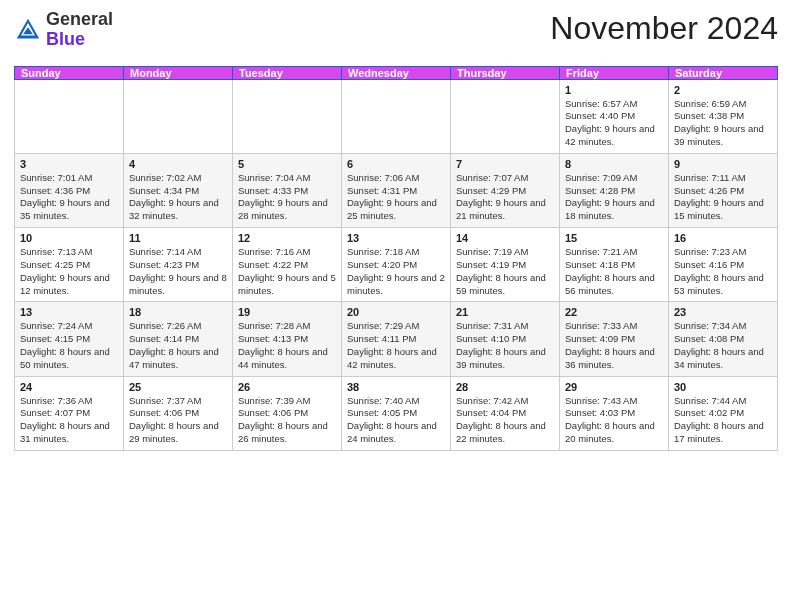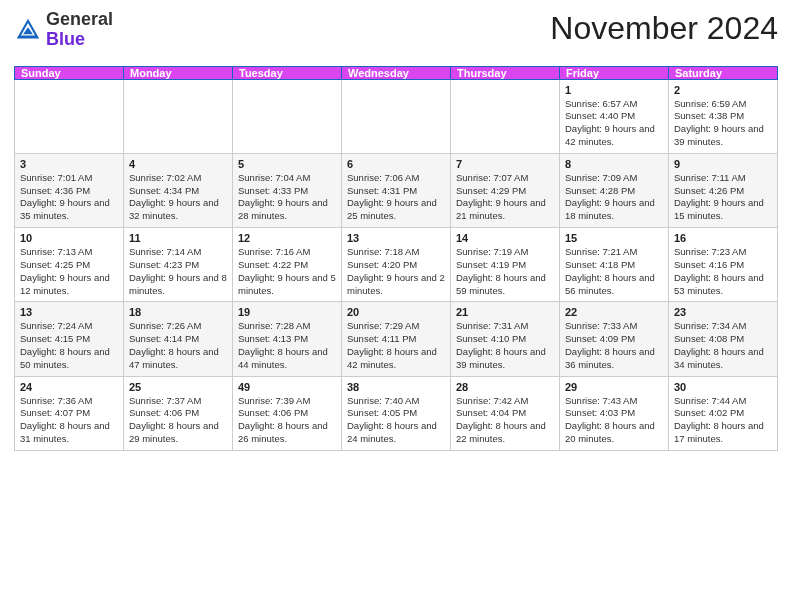--- a/index.html
+++ b/index.html
@@ -231,21 +231,21 @@
         <tr>
           <td>
             <div class="day-num">24</div>
             <div class="day-info">Sunrise: 7:36 AM<br>Sunset: 4:07 PM<br>Daylight: 8 hours and 31 minutes.</div>
           </td>
           <td>
             <div class="day-num">25</div>
             <div class="day-info">Sunrise: 7:37 AM<br>Sunset: 4:06 PM<br>Daylight: 8 hours and 29 minutes.</div>
           </td>
           <td>
-            <div class="day-num">49</div>
+            <div class="day-num">26</div>
             <div class="day-info">Sunrise: 7:39 AM<br>Sunset: 4:06 PM<br>Daylight: 8 hours and 26 minutes.</div>
           </td>
           <td>
             <div class="day-num">38</div>
             <div class="day-info">Sunrise: 7:40 AM<br>Sunset: 4:05 PM<br>Daylight: 8 hours and 24 minutes.</div>
           </td>
           <td>
             <div class="day-num">28</div>
             <div class="day-info">Sunrise: 7:42 AM<br>Sunset: 4:04 PM<br>Daylight: 8 hours and 22 minutes.</div>
           </td>

